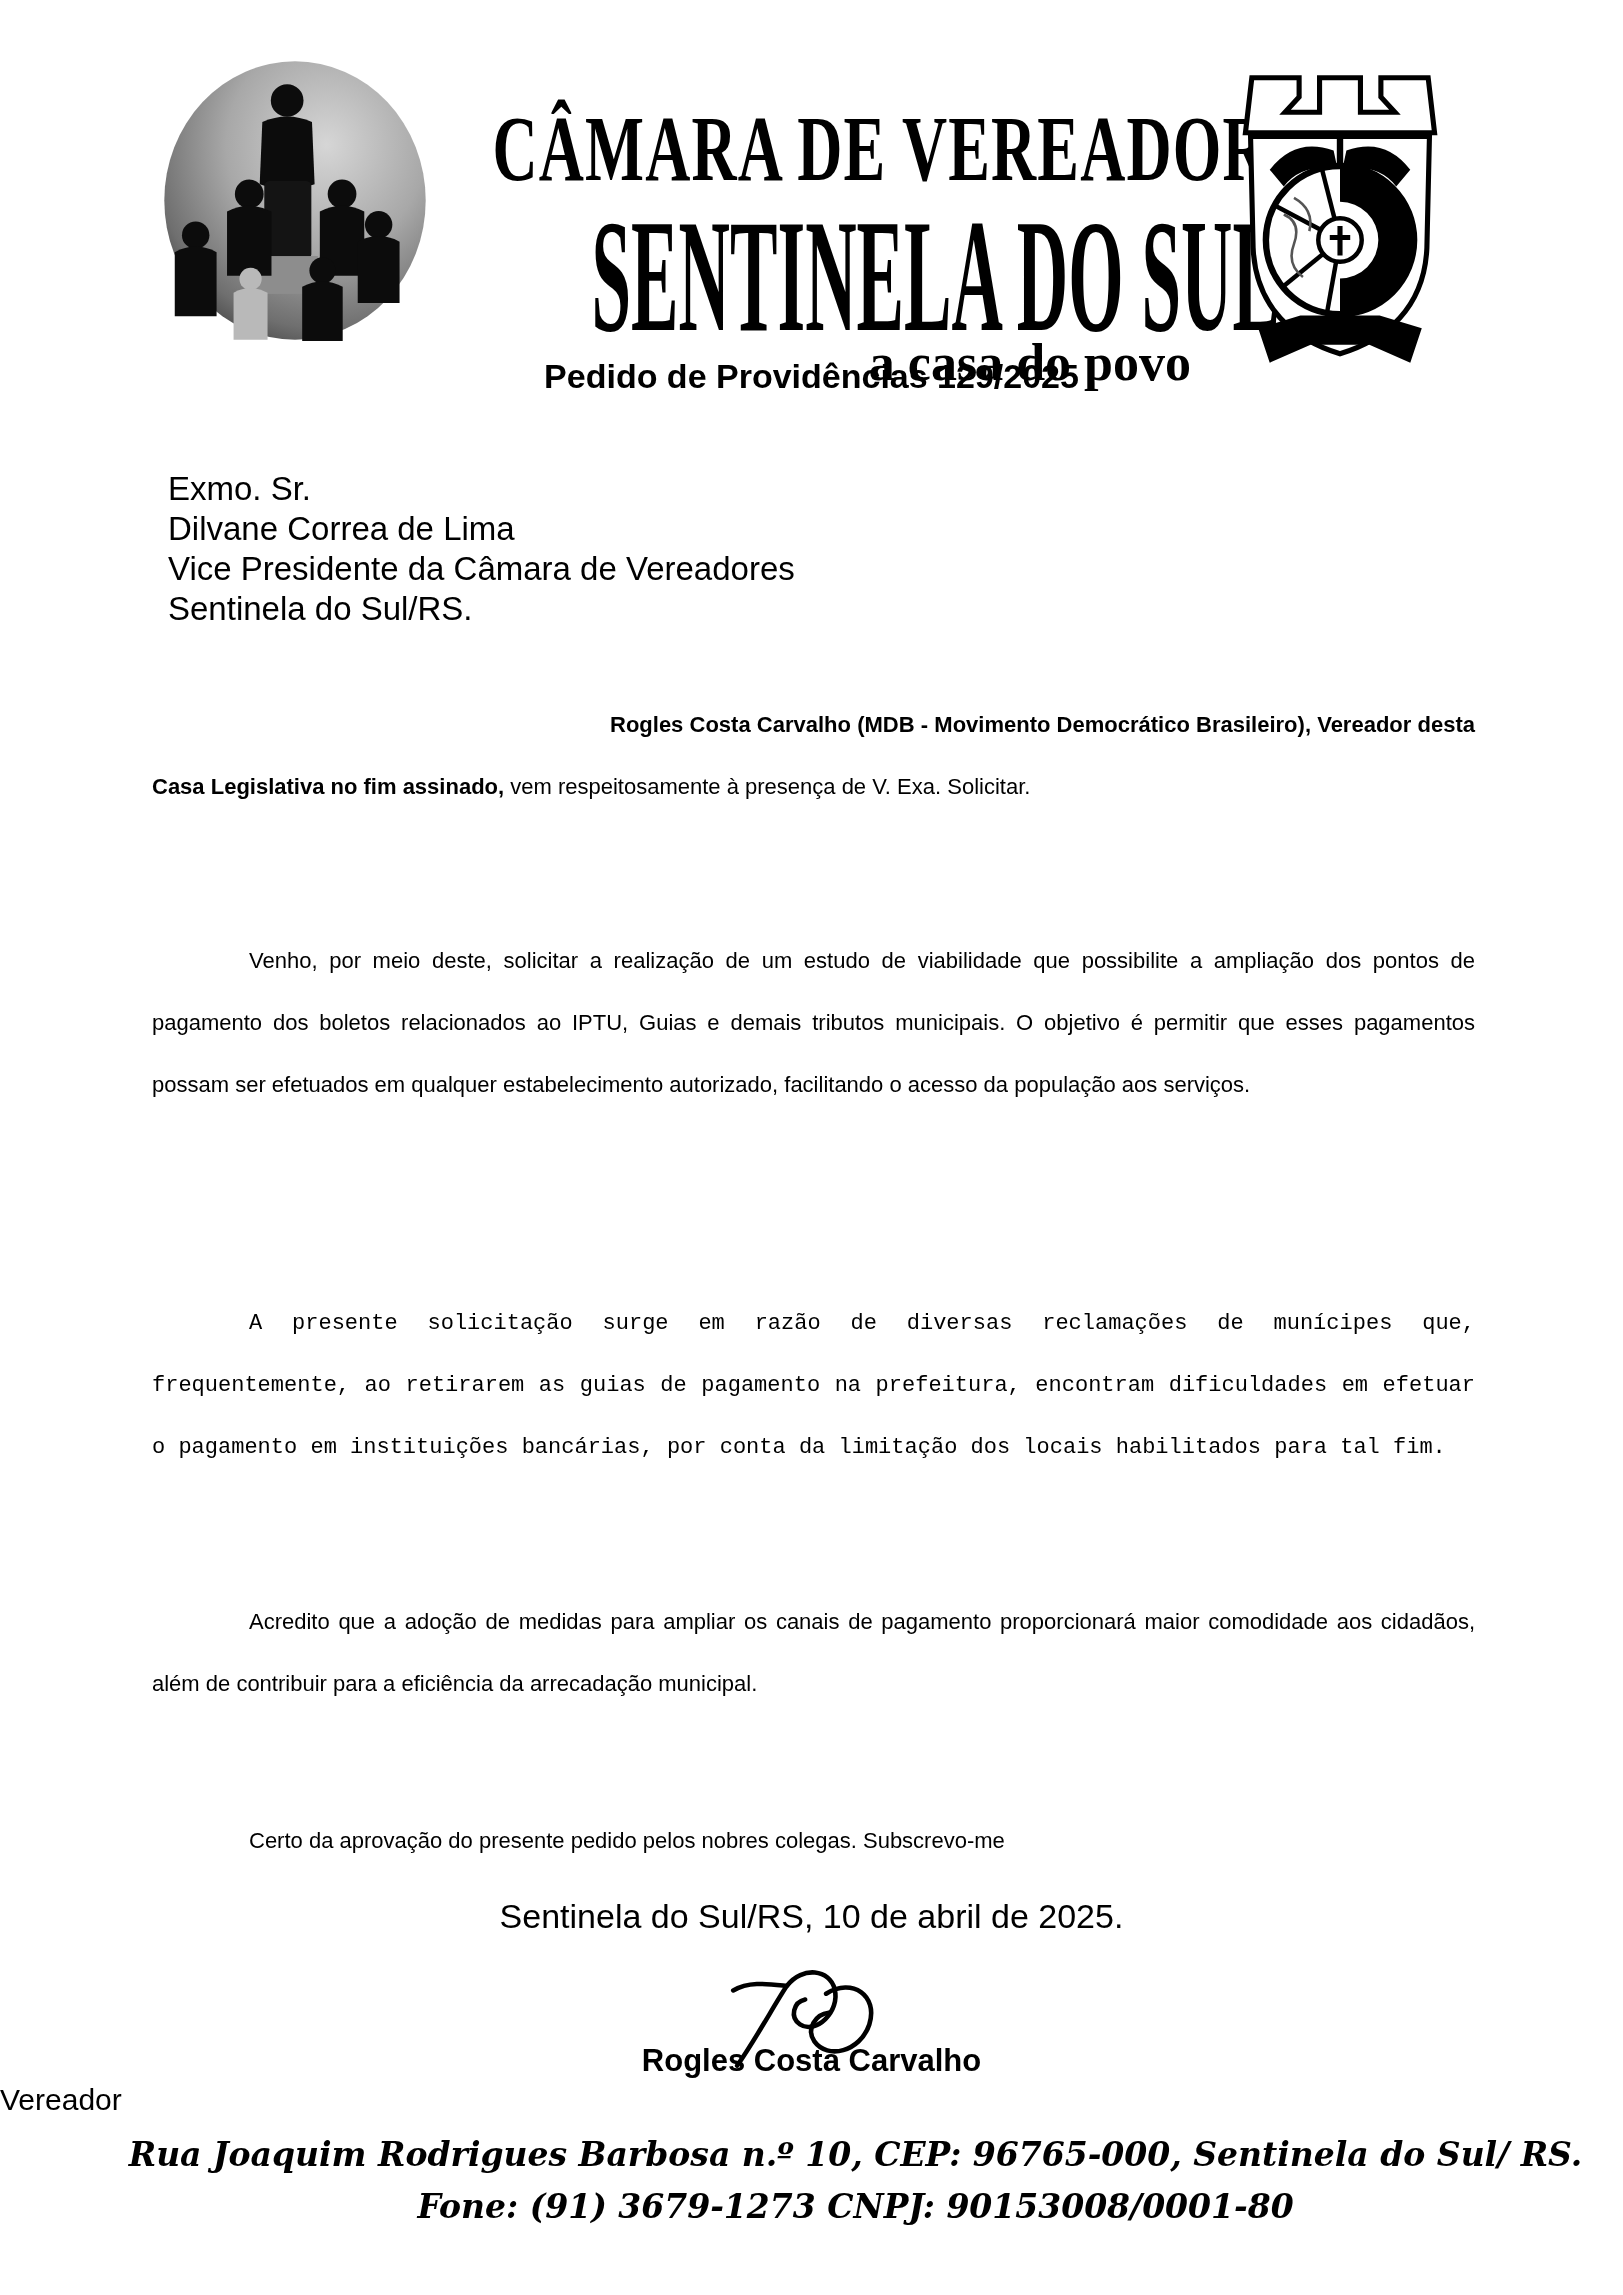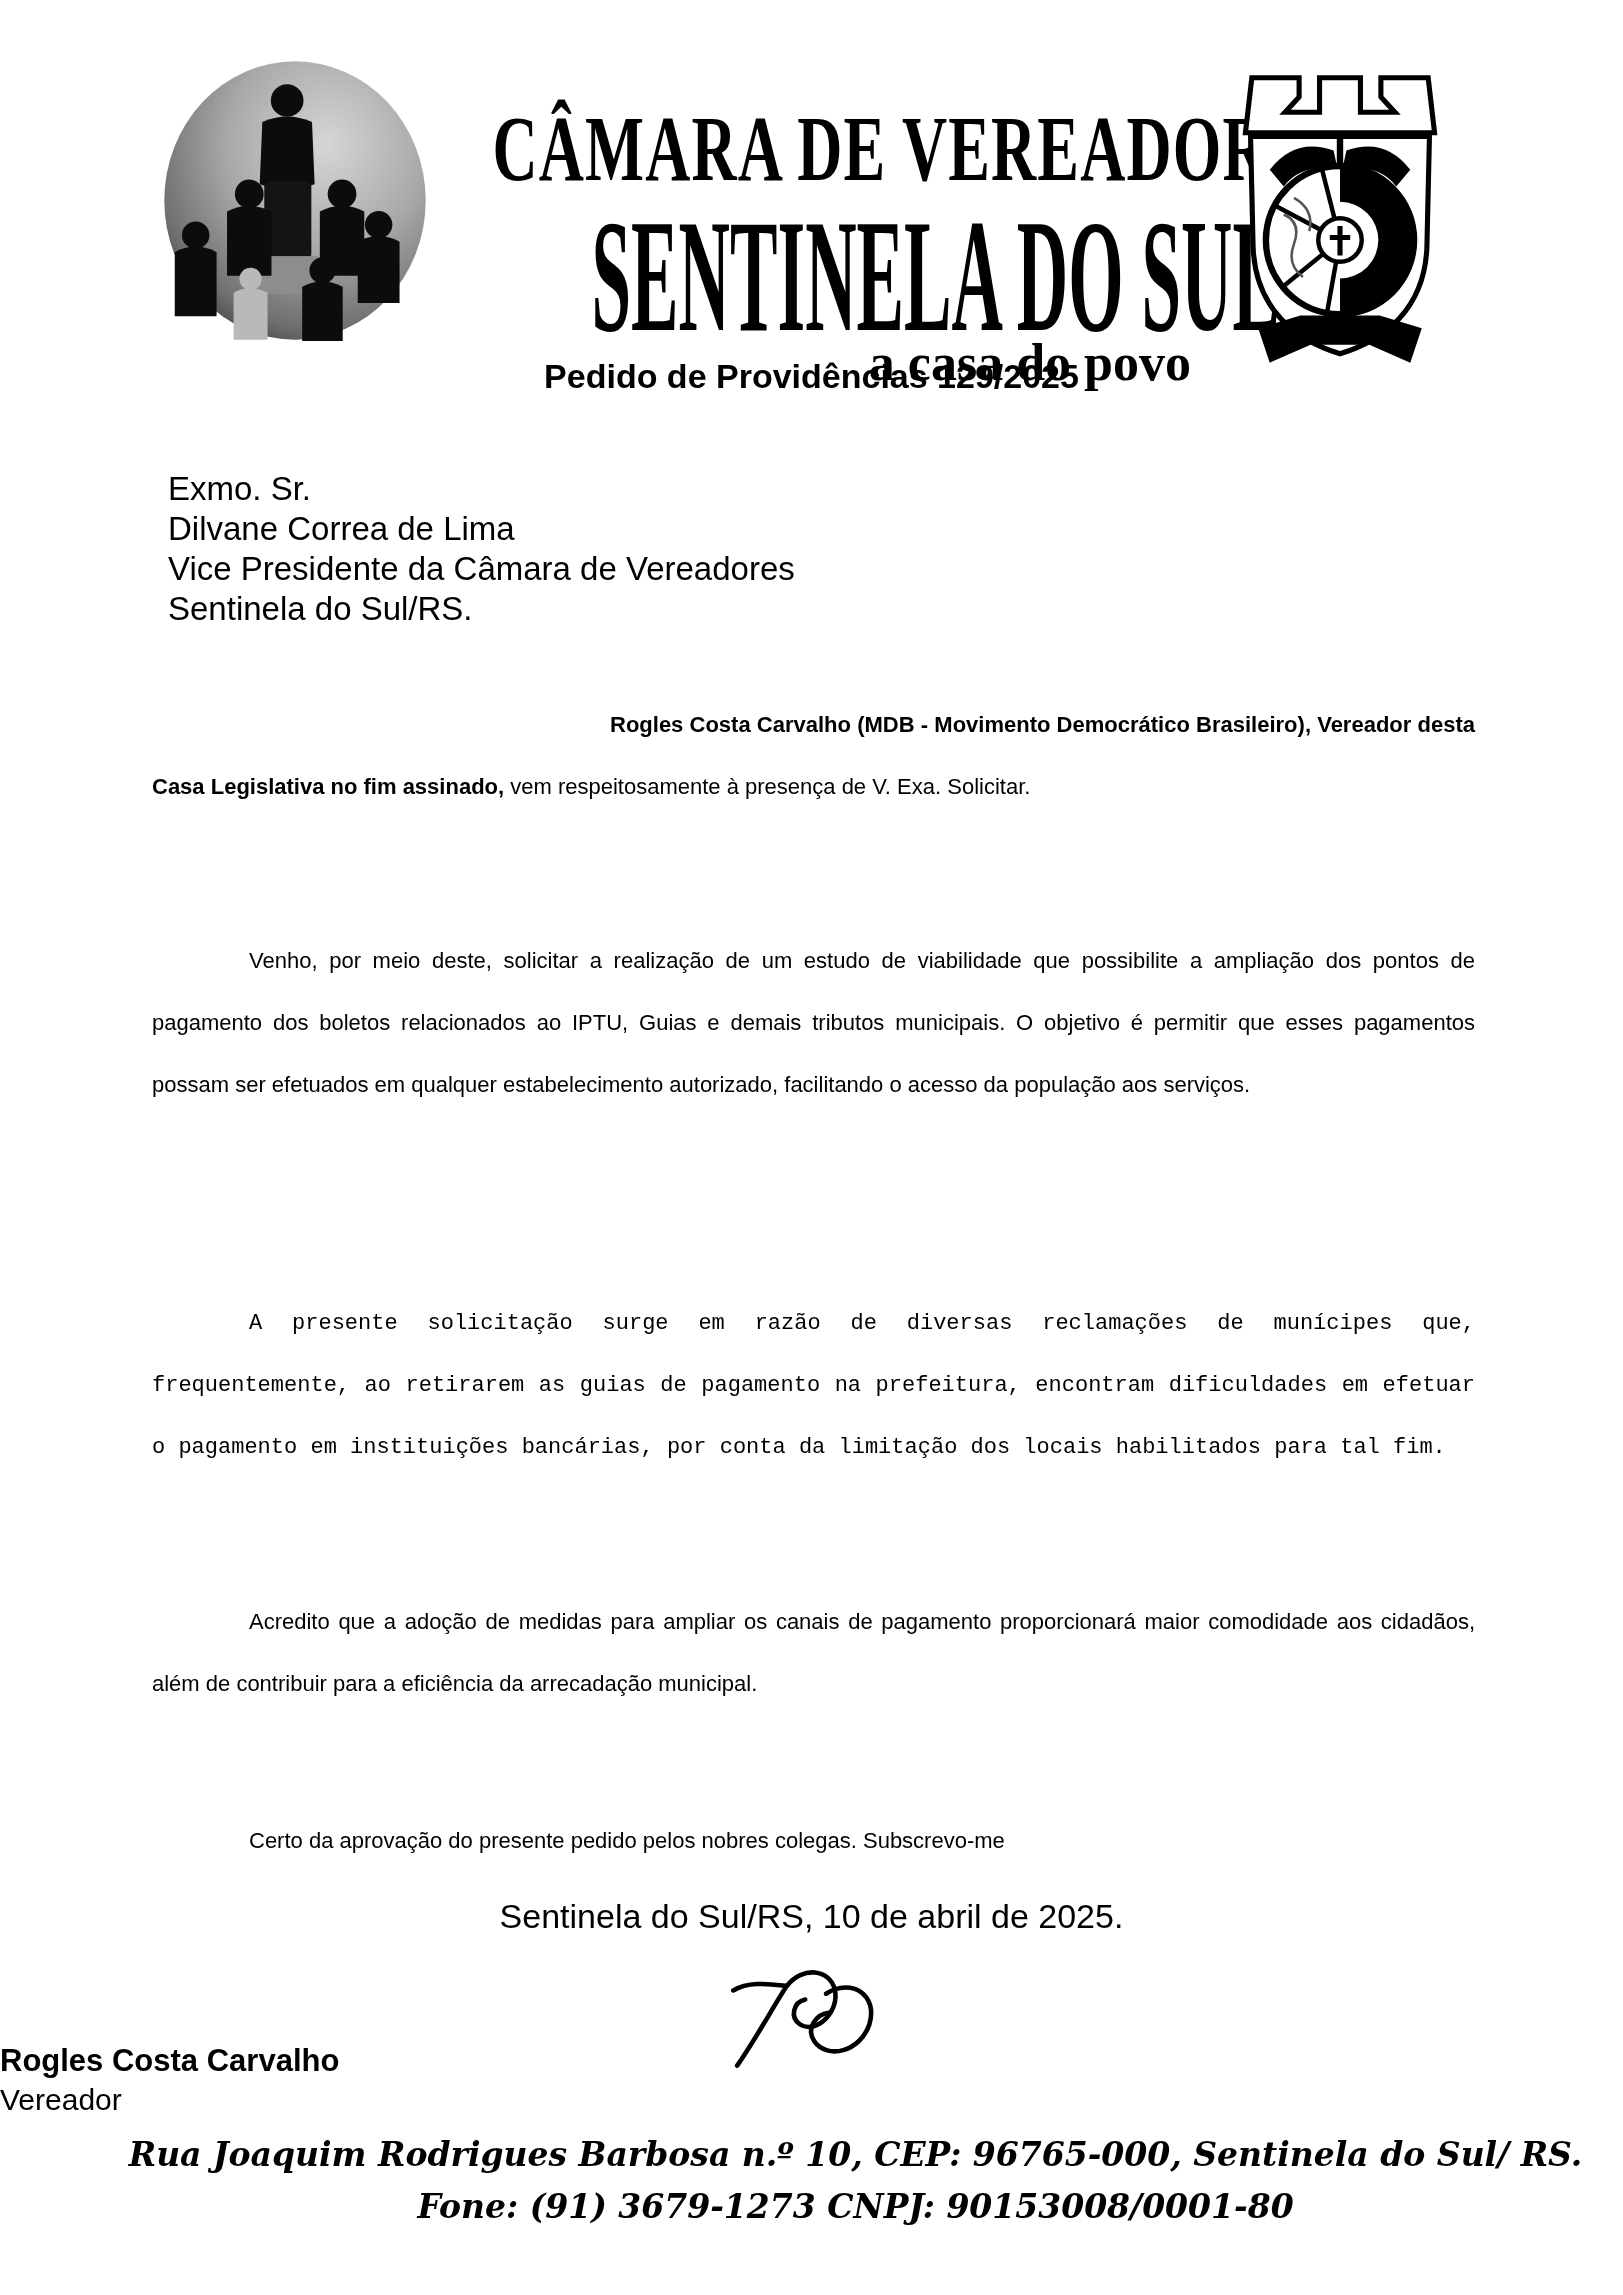--- a/index.html
+++ b/index.html
@@ -54,21 +54,21 @@
   .closing{top:1788px;text-indent:97px;text-align:left;}
   .bold{font-weight:bold;}
   .dateline{
     position:absolute;left:0;top:1885px;width:1623px;
     text-align:center;font-size:34px;line-height:62px;
   }
   
   .sig-scribble{position:absolute;left:728px;top:1964px;width:157px;height:115px;}
   .sig-name{
     position:absolute;left:0;top:2041px;width:1623px;
-    font-weight:bold;font-size:31px;line-height:39px;
+    text-align:center;font-weight:bold;font-size:31px;line-height:39px;
   }
   .sig-role{
     position:absolute;left:0;top:2081px;width:1623px;
     text-align:left;font-size:30px;line-height:37px;
   }
   
   .footer{
     position:absolute;left:0;top:2129px;width:1623px;
     text-align:center;
     font-family:"DejaVu Serif", serif;

